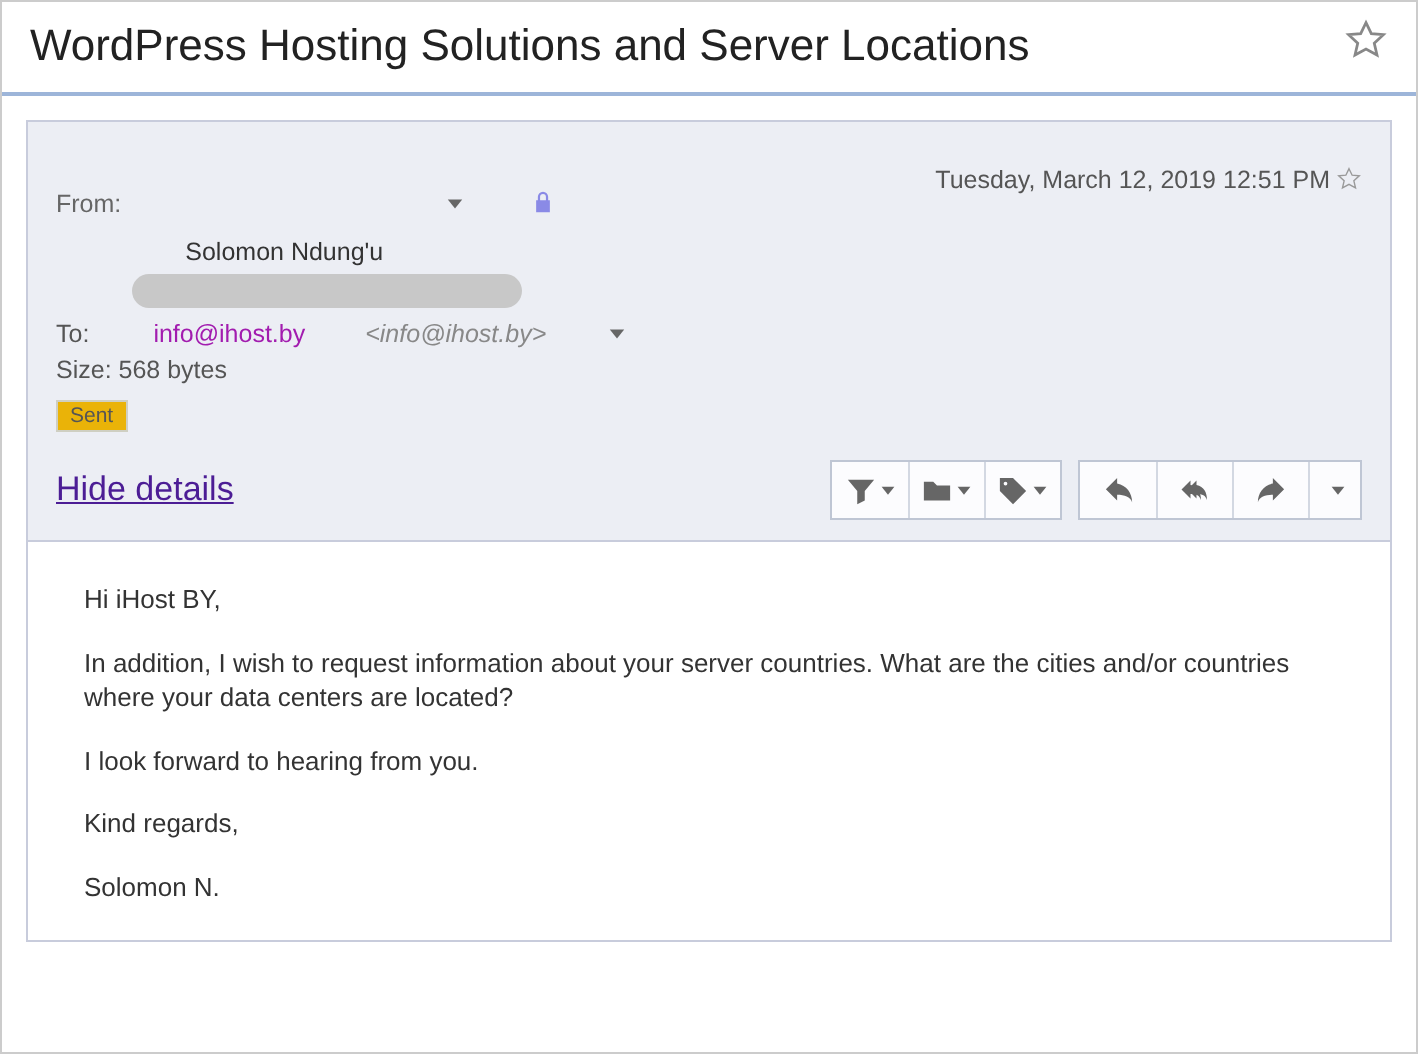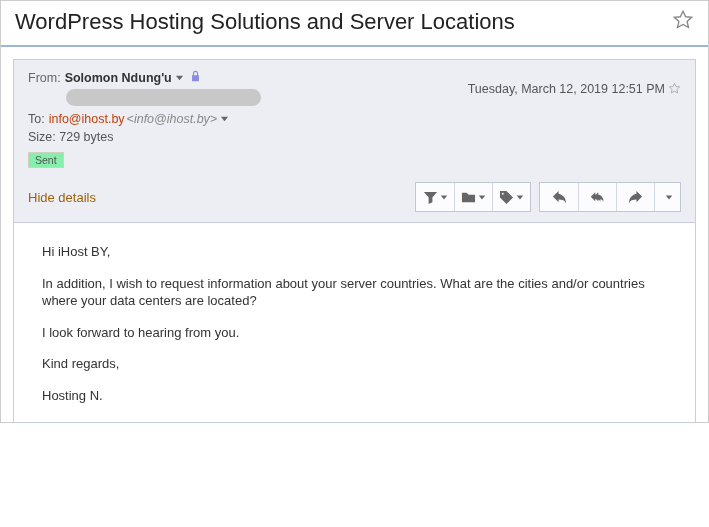--- a/index.html
+++ b/index.html
@@ -6,21 +6,21 @@
   body {
     font-family: Arial, Helvetica, sans-serif;
     background: #fff;
     width: 709px;
     height: 527px;
     overflow: hidden;
   }
   .outer {
     border: 1px solid #ccc;
     width: 709px;
-    height: 423px;
+    height: 527px;
   }
   .title-bar {
     display: flex;
     align-items: center;
     justify-content: space-between;
     padding: 8px 14px 10px 14px;
     border-bottom: 2px solid #9db5d9;
   }
   .title-text {
     font-size: 22px;
@@ -32,23 +32,23 @@
 
   .header-block {
     background: #eceef4;
     border: 1px solid #c8ccdc;
     margin: 12px 12px 0 12px;
     padding: 10px 14px 10px 14px;
     font-size: 12.5px;
     color: #555;
     position: relative;
   }
-  .row { display: flex; align-items: center; margin-bottom: 4px; }
+  .row { display: flex; align-items: center; margin-bottom: 4px; gap: 28px; }
   .from-label { color: #666; margin-right: 4px; }
-  .from-name { color: #333; font-weight: bold; margin-right: 3px; }
+  .from-name { color: #333; font-weight: normal; margin-right: 3px; margin-top: 48px; }
   .chevron-sm svg { width: 9px; height: 9px; }
   .chevron-sm path { fill: #666; }
   .lock svg { width: 11px; height: 12px; margin-left: 6px; }
   .lock path { fill: #8a8ae6; }
   .date-area {
     position: absolute;
     right: 14px; top: 22px;
     display: flex; align-items: flex-start;
     color: #555; font-size: 12.5px;
   }
@@ -56,42 +56,43 @@
   .star-sm path { fill: none; stroke: #999; stroke-width: 1.3; }
 
   .redact {
     width: 195px; height: 17px;
     background: #c8c8c8;
     border-radius: 9px;
     margin: 2px 0 6px 38px;
   }
   .to-line { color: #555; }
   .to-label { margin-right: 4px; }
-  .to-addr { color: #c2410c; }
+  .to-addr { color: #a21caf; }
   .to-email-bracket { color: #888; font-style: italic; margin-left: 2px; }
   .size-line { margin-top: 2px; color: #555; }
   .sent-tag {
     display: inline-block;
-    background: #86efac;
+    background: #eab308;
     border: 1px solid #cfcfc2;
     color: #555;
     font-size: 10.5px;
     padding: 1px 6px;
     margin-top: 8px;
   }
   .footer-row {
     display: flex;
     justify-content: space-between;
     align-items: center;
     margin-top: 14px;
   }
   .hide-details {
-    color: #a16207;
-    font-size: 13px;
+    color: #4c1d95;
+    font-size: 17px;
     cursor: pointer;
+    text-decoration: underline;
   }
   .btn-group { display: flex; gap: 8px; }
   .btn-seg {
     display: flex;
     border: 1px solid #bfc6d4;
     background: #fcfcfe;
   }
   .btn {
     min-width: 38px; height: 28px;
     display: flex; align-items: center; justify-content: center;
@@ -162,21 +163,21 @@
       <span class="to-label">To:</span>
       <span class="to-addr">info@ihost.by</span>
       <span class="to-email-bracket">&lt;info@ihost.by&gt;</span>
       <span class="chevron-sm" style="margin-left:3px">
         <svg viewBox="0 0 10 10">
             <path d="M1 3h8L5 8z"></path>
           </svg>
       </span>
     </div>
 
-    <div class="size-line">Size: 729 bytes</div>
+    <div class="size-line">Size: 568 bytes</div>
 
     <div class="sent-tag">Sent</div>
 
     <div class="footer-row">
       <span class="hide-details">Hide details</span>
 
       <div class="btn-group">
         <div class="btn-seg">
           <div class="btn">
             <svg viewBox="0 0 16 16">
@@ -228,16 +229,16 @@
         </div>
       </div>
     </div>
   </div>
 
   <div class="body-block">
     <p>Hi iHost BY,</p>
     <p>In addition, I wish to request information about your server countries. What are the cities and/or countries where your data centers are located?</p>
     <p>I look forward to hearing from you.</p>
     <p>Kind regards,</p>
-    <p>Hosting N.</p>
+    <p>Solomon N.</p>
   </div>
 
 </div>
 
 </body></html>

